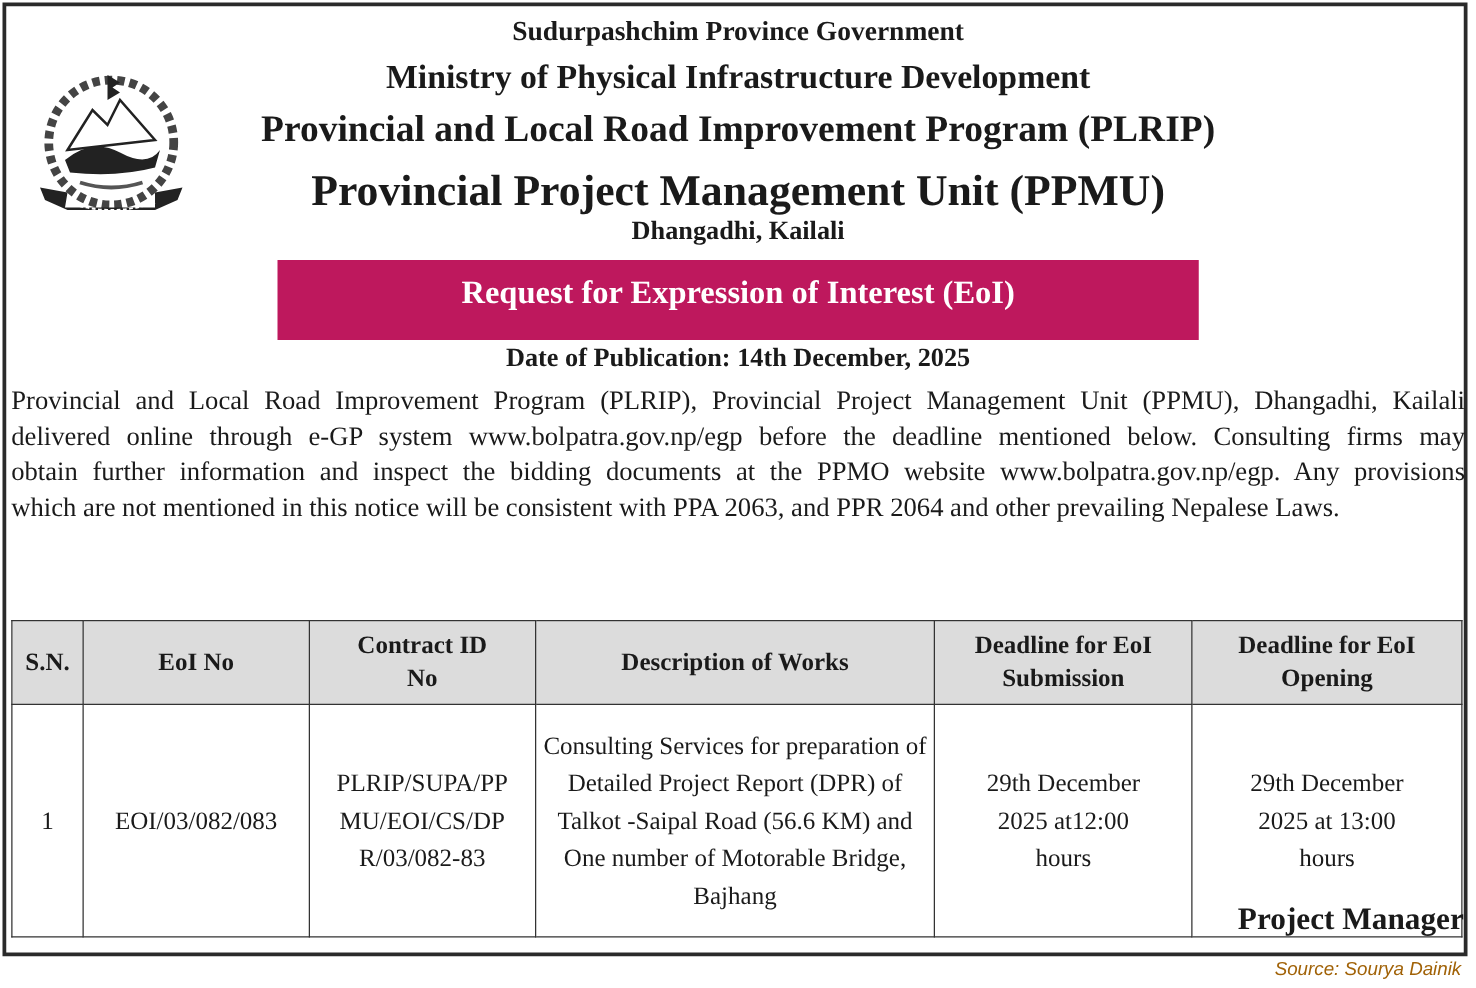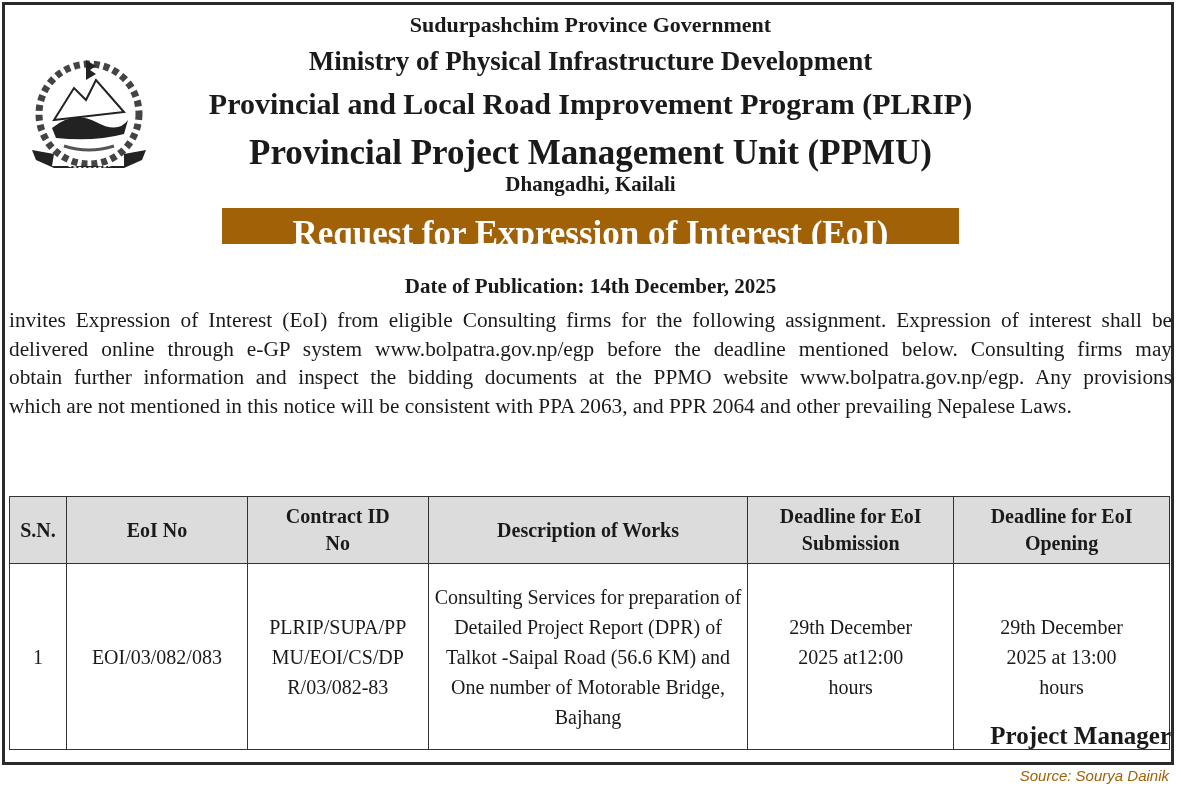--- a/index.html
+++ b/index.html
@@ -8,23 +8,23 @@
   .notice { position:absolute; left:2px; top:2px; width:1166px; height:757px;
             border:3px solid #2a2a2a; background:#fff; }
   .logo { position:absolute; left:24px; top:50px; width:130px; height:128px; }
   .hdr { position:absolute; left:0; width:1181px; text-align:center; font-weight:bold;
          font-family:"Liberation Serif","DejaVu Serif",serif; white-space:nowrap; }
   .h1 { top:12px; font-size:22px; }
   .h2 { top:46px; font-size:27px; }
   .h3 { top:87px; font-size:30px; }
   .h4 { top:133px; font-size:35px; }
   .h5 { top:172px; font-size:21px; }
-  .banner { position:absolute; left:222px; top:208px; width:737px; height:36px; background:#a16207;
+  .banner { position:absolute; left:222px; top:208px; width:737px; height:64px; background:#be185d;
             color:#fff; font-family:"Liberation Serif","DejaVu Serif",serif; font-weight:bold;
-            font-size:35px; text-align:center; line-height:51px; }
+            font-size:26px; text-align:center; line-height:51px; }
   .pubdate { position:absolute; top:274px; left:0; width:1181px; text-align:center; font-weight:bold;
              font-family:"Liberation Serif","DejaVu Serif",serif; font-size:21px; }
   .para { position:absolute; left:9px; top:306px; width:1163px;
           font-family:"Liberation Serif","DejaVu Serif",serif; font-size:21.3px; line-height:28.7px;
           text-align:justify; }
   .para .line { display:block; text-align:justify; text-align-last:justify; white-space:nowrap; }
   .para .line.last { text-align-last:left; }
   table.eoi { position:absolute; left:9px; top:496px; width:1161px; border-collapse:collapse;
               font-family:"Liberation Serif","DejaVu Serif",serif; }
   table.eoi th, table.eoi td { border:1.5px solid #333; text-align:center; vertical-align:middle; padding:0 4px; }
@@ -66,21 +66,21 @@
 <div class="hdr h2">Ministry of Physical Infrastructure Development</div>
 <div class="hdr h3">Provincial and Local Road Improvement Program (PLRIP)</div>
 <div class="hdr h4">Provincial Project Management Unit (PPMU)</div>
 <div class="hdr h5">Dhangadhi, Kailali</div>
 
 <div class="banner">Request for Expression of Interest (EoI)</div>
 
 <div class="pubdate">Date of Publication: 14th December, 2025</div>
 
 <div class="para">
-  <span class="line">invites Expression of Interest (EoI) from eligible Consulting firms for the following assignment. Expression of interest shall be</span>
+  <span class="line">Provincial and Local Road Improvement Program (PLRIP), Provincial Project Management Unit (PPMU), Dhangadhi, Kailali</span>
   <span class="line">delivered online through e-GP system www.bolpatra.gov.np/egp before the deadline mentioned below. Consulting firms may</span>
   <span class="line">obtain further information and inspect the bidding documents at the PPMO website www.bolpatra.gov.np/egp. Any provisions</span>
   <span class="line last">which are not mentioned in this notice will be consistent with PPA 2063, and PPR 2064 and other prevailing Nepalese Laws.</span>
 </div>
 
 <table class="eoi">
   <colgroup>
     <col style="width:57px">
       <col style="width:181px">
       <col style="width:181px">

